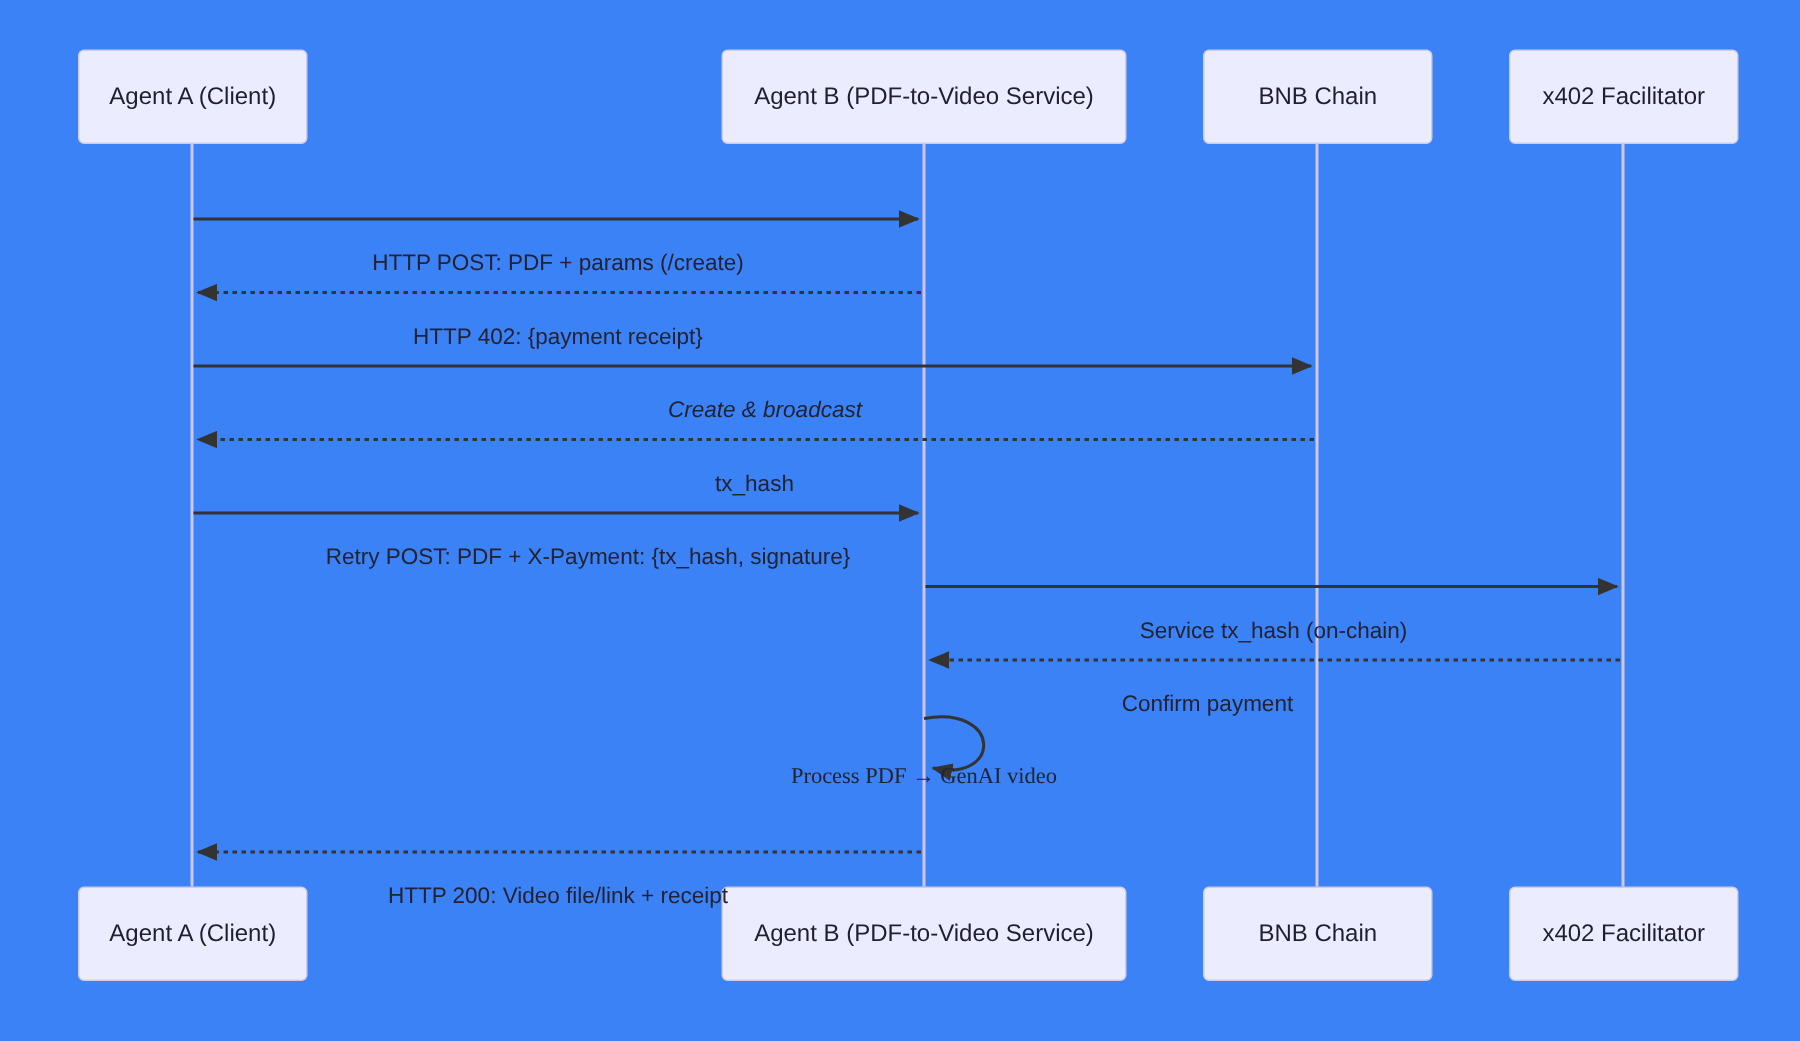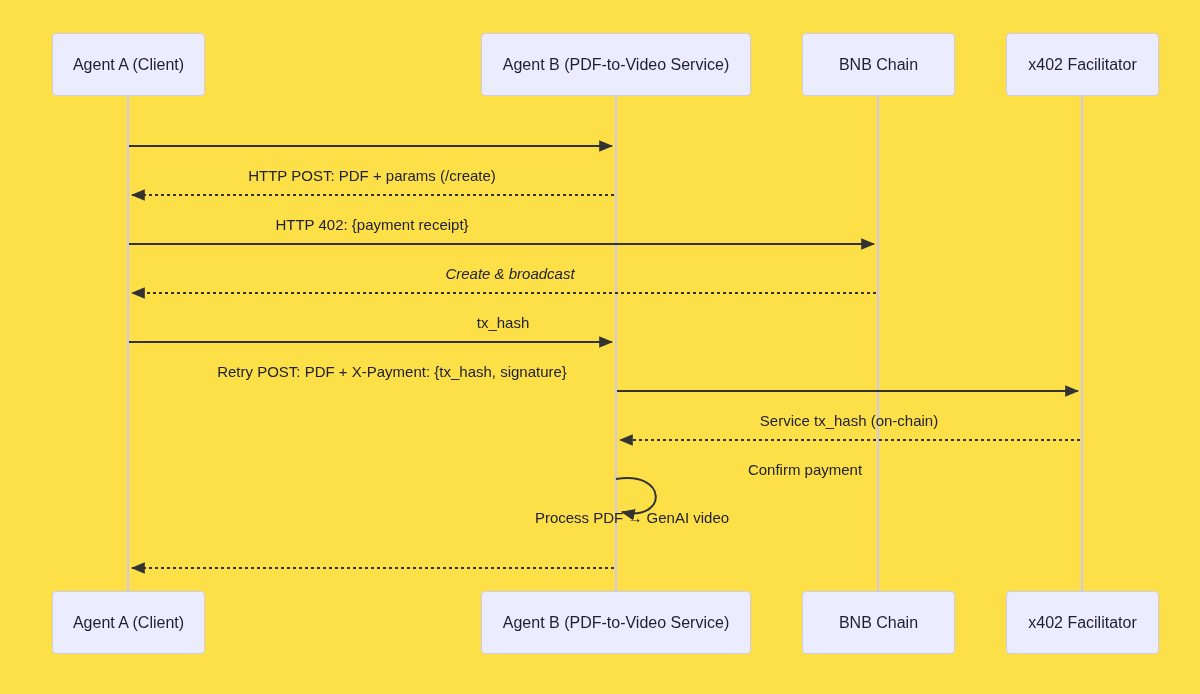--- a/index.html
+++ b/index.html
@@ -1,20 +1,20 @@
 <!DOCTYPE html>
 <html><head>
 <meta charset="utf-8">
 <style>
   html, body { margin: 0; padding: 0; background: #ffffff; }
   #stage {
     position: relative;
     width: 1200px;
     height: 694px;
-    background: #fde047;
+    background: #3b82f6;
     font-family: "Liberation Sans", sans-serif;
     overflow: hidden;
   }
   .actor-box {
     position: absolute;
     height: 63px;
     background: #ECECFF;
     border: 1px solid #cfcbe8;
     border-radius: 4px;
     display: flex;
@@ -90,15 +90,16 @@
     <span>x402 Facilitator</span>
   </div>
 
   <div class="msg-label" style="left:372px; top:119px;">HTTP POST: PDF + params (/create)</div>
   <div class="msg-label" style="left:372px; top:168px;">HTTP 402: {payment receipt}</div>
   <div class="msg-label" style="left:510px; top:217px;font-style:italic;">Create &amp; broadcast</div>
   <div class="msg-label" style="left:503px; top:266px;">tx_hash</div>
   <div class="msg-label" style="left:392px; top:315px;">Retry POST: PDF + X-Payment: {tx_hash, signature}</div>
   <div class="msg-label" style="left:849px; top:364px;">Service tx_hash (on-chain)</div>
   <div class="msg-label" style="left:805px; top:413px;text-align:right;">Confirm payment</div>
-  <div class="msg-label" style="left:632px; top:461px;">Process PDF → GenAI video</div>
+  <div class="msg-label" style="left:616px; top:461px;font-family:Liberation Serif, serif;">Process PDF → GenAI video</div>
+  <div class="msg-label" style="left:372px; top:541px;">HTTP 200: Video file/link + receipt</div>
 
 </div>
 
 </body></html>

